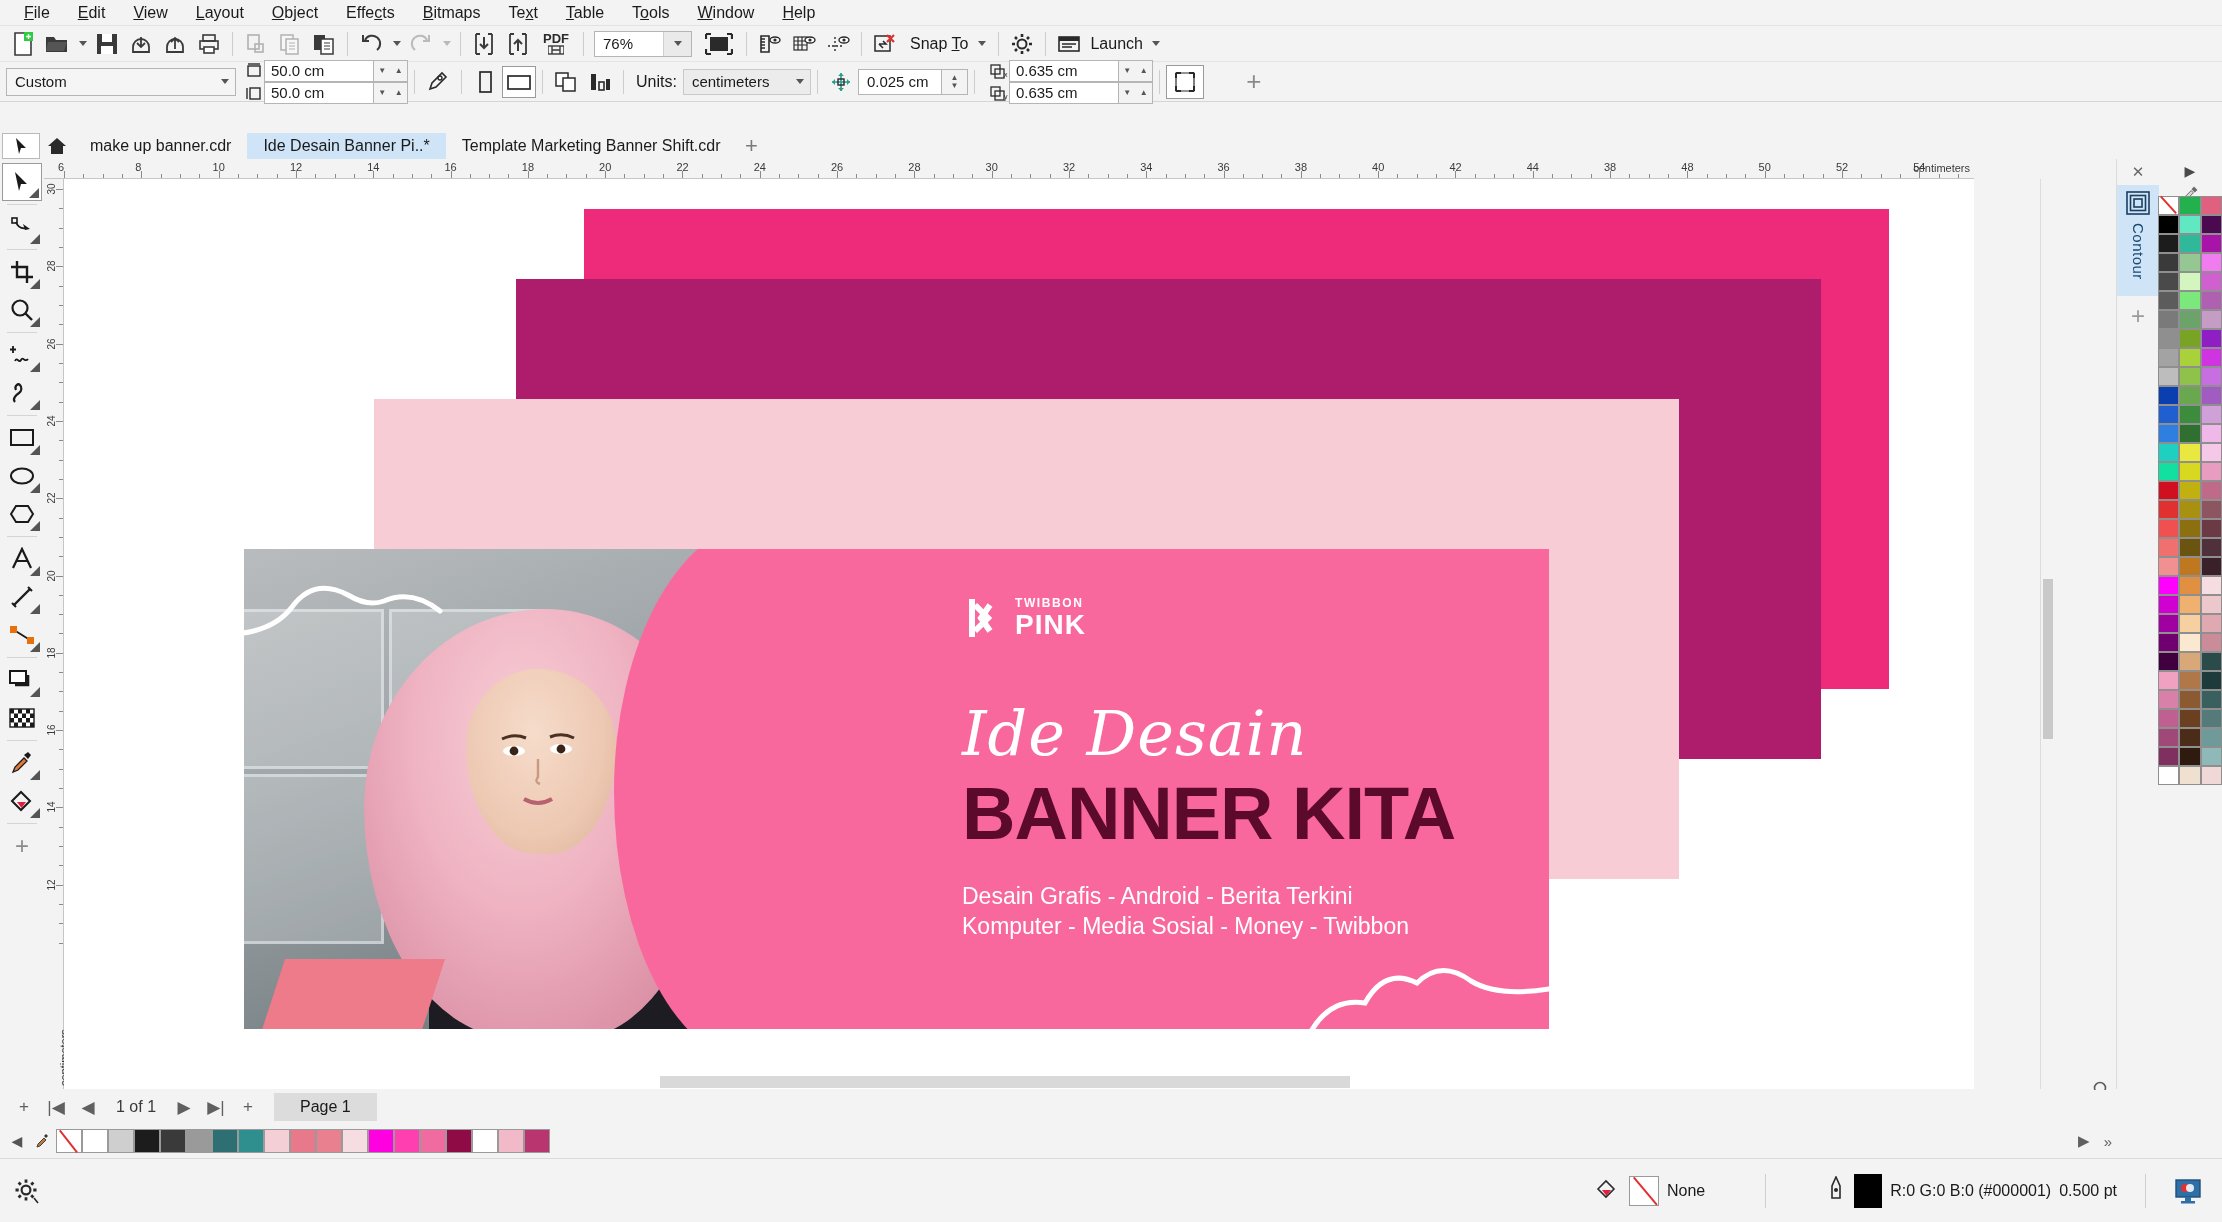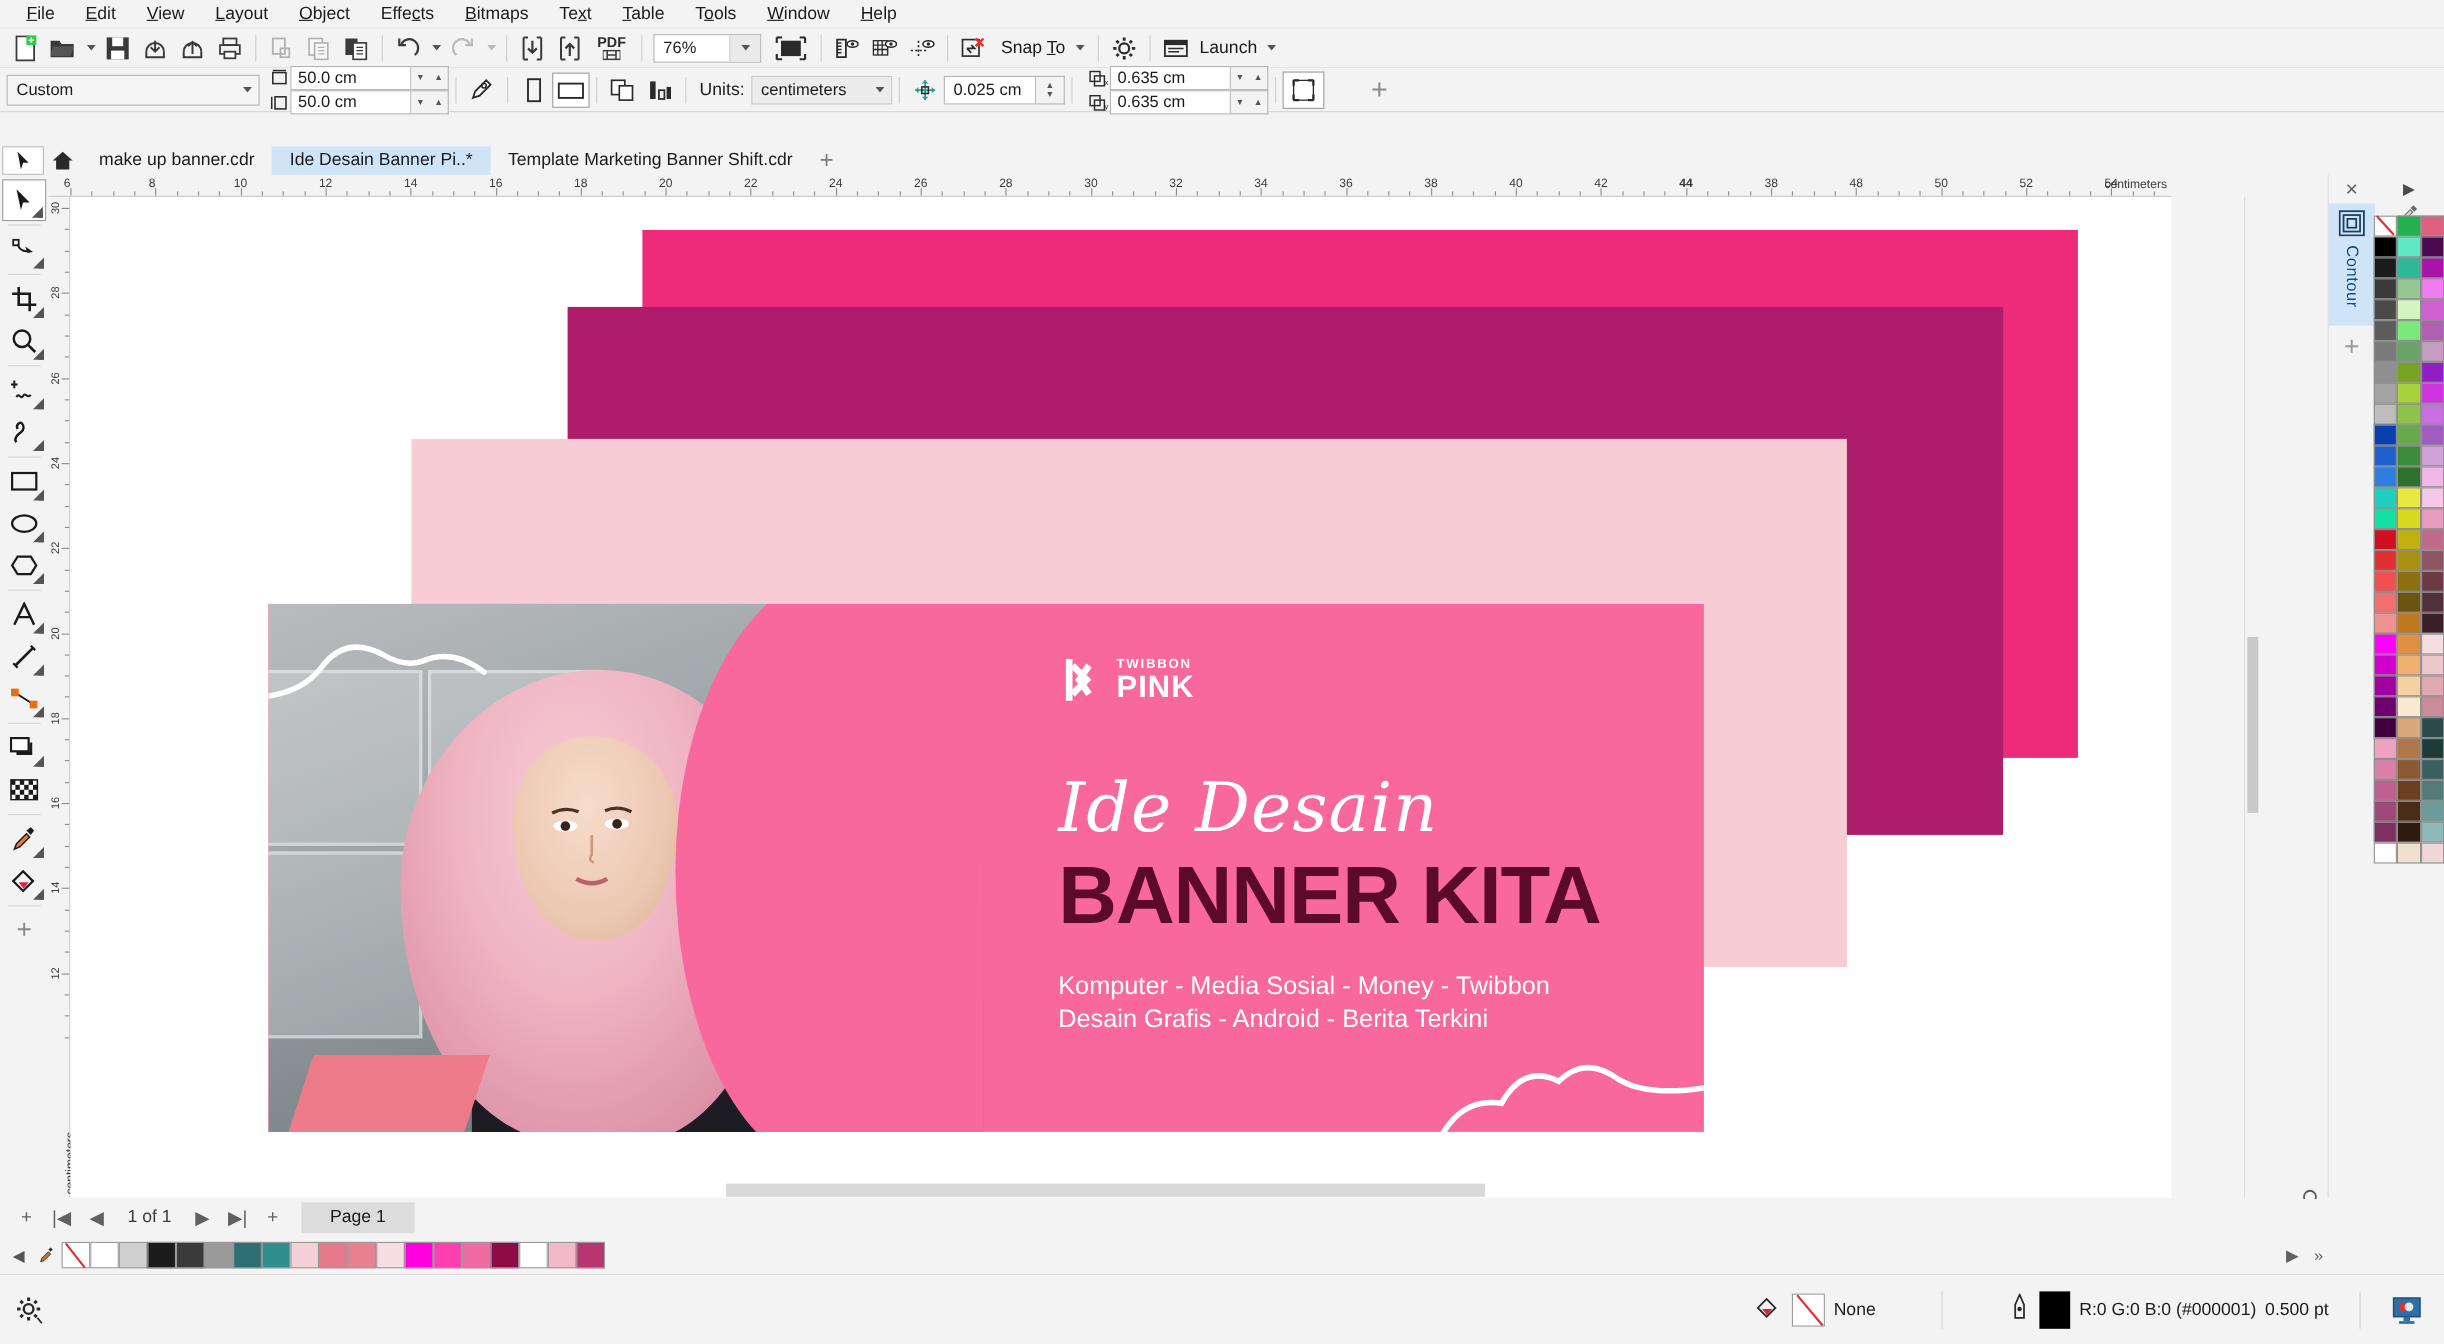--- a/index.html
+++ b/index.html
@@ -877,21 +877,21 @@
         <div class="rtick" style="left: 1328.1px; top: 2px;">40</div>
         <div class="rtickmark" style="left: 1334.1px; bottom: 0px; width: 1px; height: 7px;"></div>
         <div class="rtickmark" style="left: 1353.42px; bottom: 0px; width: 1px; height: 4px;"></div>
         <div class="rtickmark" style="left: 1372.75px; bottom: 0px; width: 1px; height: 4px;"></div>
         <div class="rtickmark" style="left: 1392.07px; bottom: 0px; width: 1px; height: 4px;"></div>
         <div class="rtick" style="left: 1405.4px; top: 2px;">42</div>
         <div class="rtickmark" style="left: 1411.4px; bottom: 0px; width: 1px; height: 7px;"></div>
         <div class="rtickmark" style="left: 1430.72px; bottom: 0px; width: 1px; height: 4px;"></div>
         <div class="rtickmark" style="left: 1450.05px; bottom: 0px; width: 1px; height: 4px;"></div>
         <div class="rtickmark" style="left: 1469.37px; bottom: 0px; width: 1px; height: 4px;"></div>
-        <div class="rtick" style="left: 1482.7px; top: 2px; font-weight: bold;">44</div>
+        <div class="rtick" style="left: 1482.7px; top: 2px;">44</div>
         <div class="rtickmark" style="left: 1488.7px; bottom: 0px; width: 1px; height: 7px;"></div>
         <div class="rtickmark" style="left: 1508.03px; bottom: 0px; width: 1px; height: 4px;"></div>
         <div class="rtickmark" style="left: 1527.35px; bottom: 0px; width: 1px; height: 4px;"></div>
         <div class="rtickmark" style="left: 1546.67px; bottom: 0px; width: 1px; height: 4px;"></div>
         <div class="rtick" style="left: 1560px; top: 2px;">38</div>
         <div class="rtickmark" style="left: 1566px; bottom: 0px; width: 1px; height: 7px;"></div>
         <div class="rtickmark" style="left: 1585.33px; bottom: 0px; width: 1px; height: 4px;"></div>
         <div class="rtickmark" style="left: 1604.65px; bottom: 0px; width: 1px; height: 4px;"></div>
         <div class="rtickmark" style="left: 1623.97px; bottom: 0px; width: 1px; height: 4px;"></div>
         <div class="rtick" style="left: 1637.3px; top: 2px;">48</div>
@@ -1021,22 +1021,22 @@
           </svg>
           <div class="logo-text">
             <span class="logo-top">TWIBBON</span>
             <span class="logo-bot">PINK</span>
           </div>
         </div>
 
         <div class="script-title">Ide Desain</div>
         <div class="big-title">BANNER KITA</div>
         <div class="sub-lines">
+          <div>Desain Grafis - Android - Berita Terkini</div>
           <div>Komputer - Media Sosial - Money - Twibbon</div>
-          <div>Desain Grafis - Android - Berita Terkini</div>
         </div>
 
         <svg style="position:absolute;right:0;bottom:-8px;" width="420" height="110" viewBox="0 0 420 110">
           <path d="M180 108 Q200 70 236 76 Q256 40 288 56 Q312 32 342 54 Q368 70 420 62" fill="none" stroke="#ffffff" stroke-width="5" stroke-linecap="round"></path>
         </svg>
       </div>
     </div>
   </div>
 
   <div class="vscroll">

